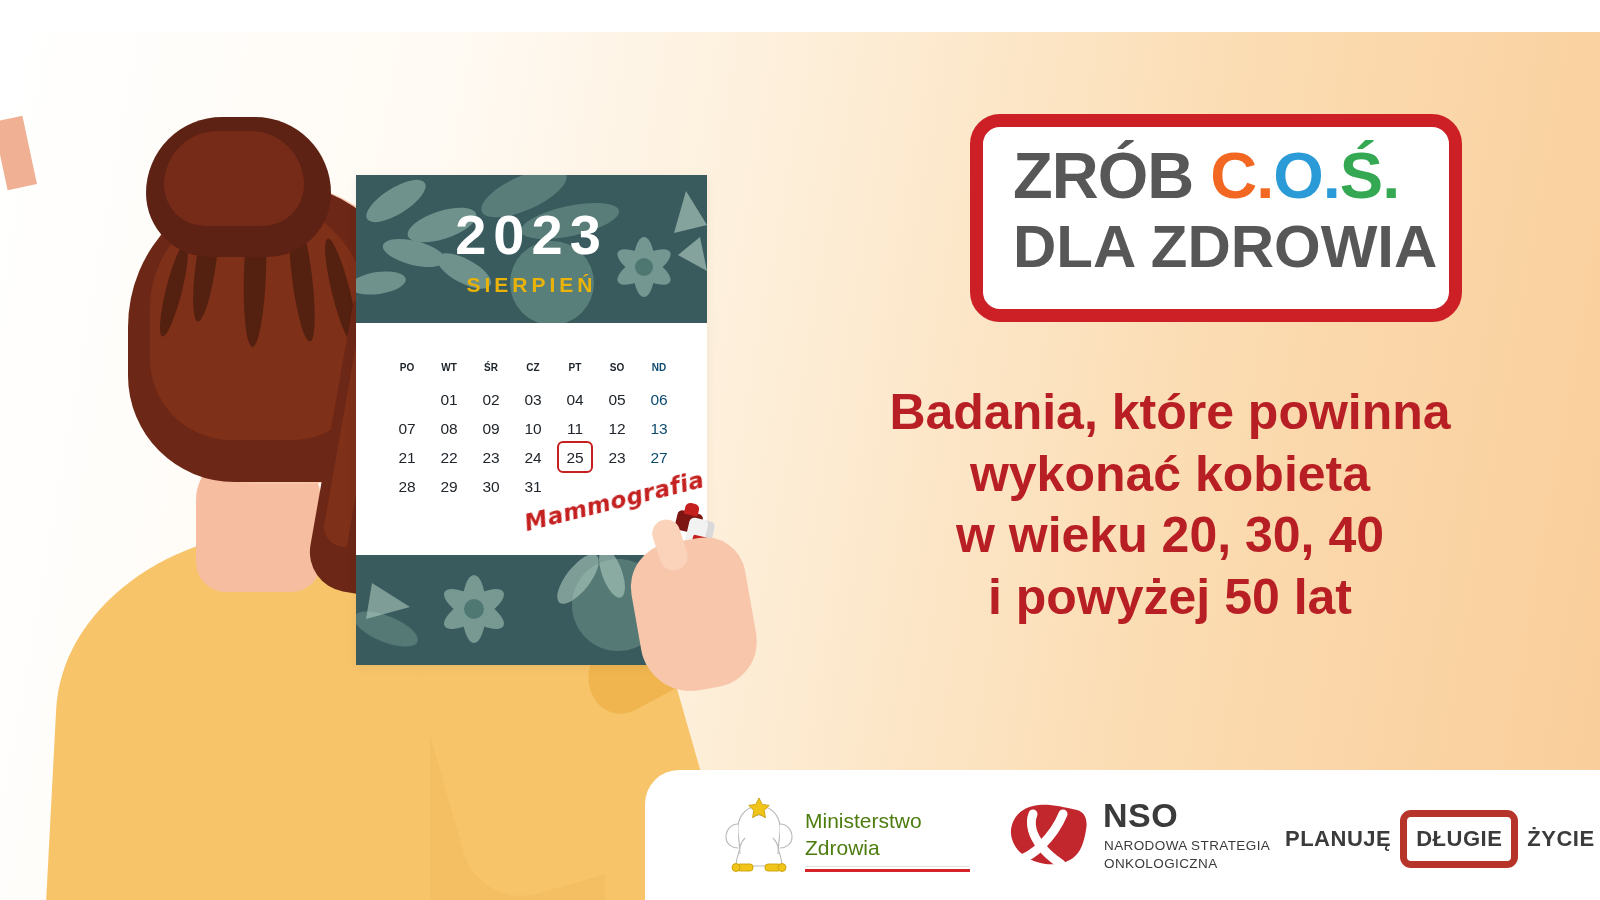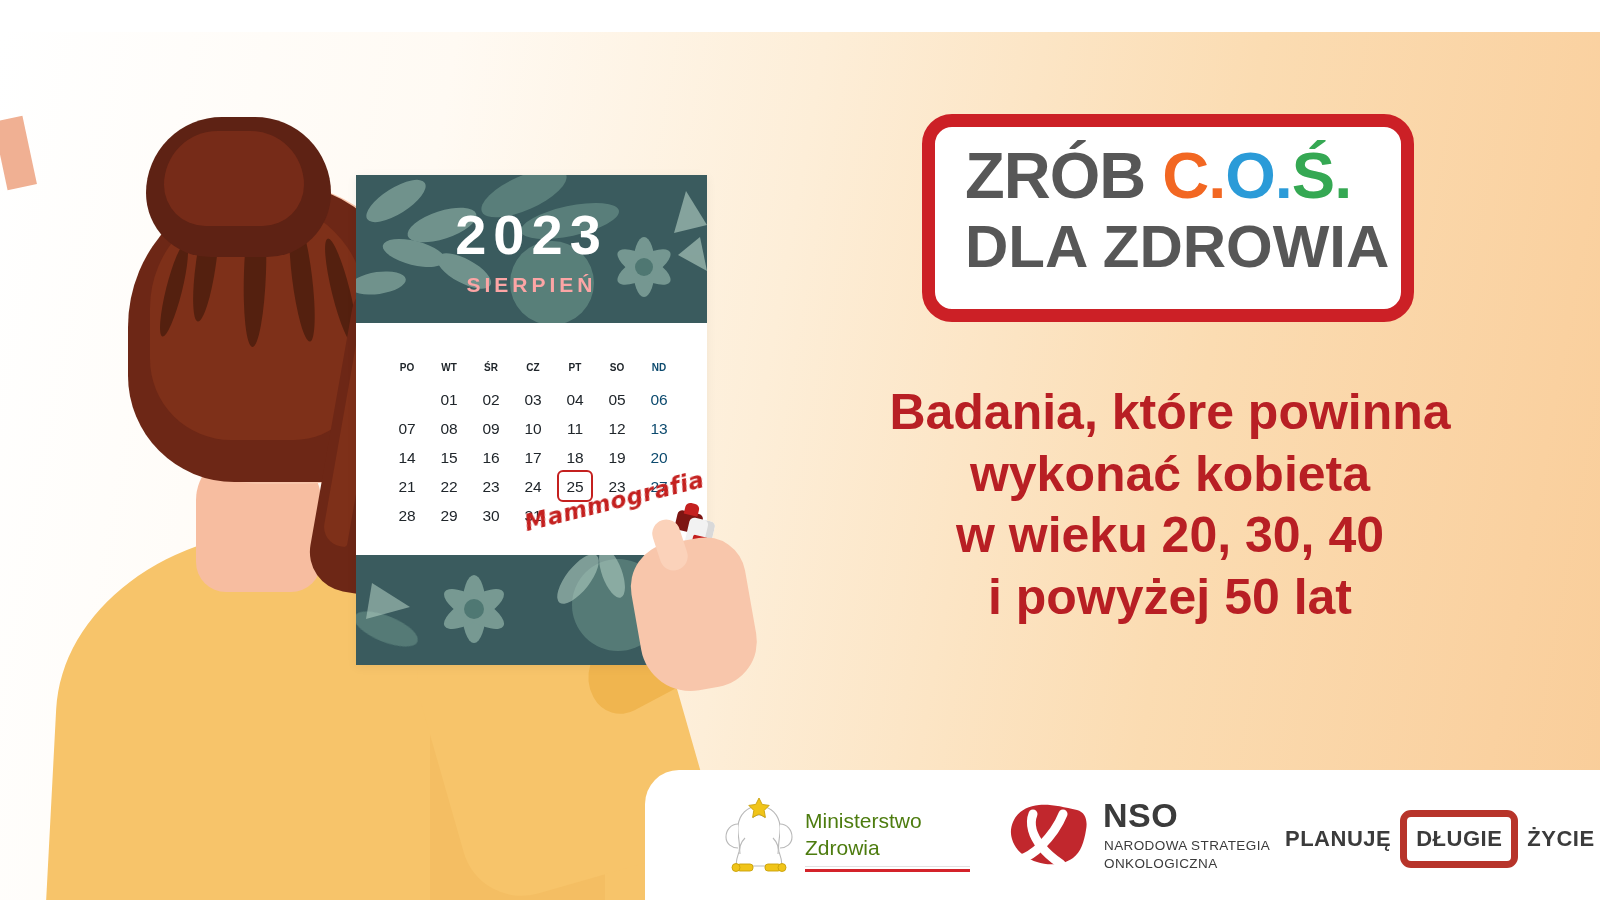--- a/index.html
+++ b/index.html
@@ -133,21 +133,21 @@
     background:#3a5b5e;overflow:hidden;
   }
   .cal-head svg,.cal-foot svg{position:absolute;left:0;top:0;}
   .cal-year{
     position:absolute;left:0;top:32px;width:351px;text-align:center;
     color:#ffffff;font-size:56px;font-weight:bold;letter-spacing:7px;
     line-height:1;z-index:3;
   }
   .cal-month{
     position:absolute;left:0;top:98px;width:351px;text-align:center;
-    color:#fca5a5;font-size:21px;font-weight:bold;letter-spacing:4px;z-index:3;
+    color:#eab308;font-size:21px;font-weight:bold;letter-spacing:4px;z-index:3;
   }
   .cal-grid{
     position:absolute;left:30px;top:176px;width:294px;
   }
   .cal-row{display:flex;}
   .cal-cell{
     width:42px;height:29px;line-height:29px;text-align:center;
     font-size:15.5px;color:#20262b;
   }
   .cal-head-cell{font-size:10px;font-weight:bold;color:#20262b;height:34px;line-height:34px;}
@@ -160,21 +160,21 @@
   .mammo{
     position:absolute;left:528px;top:478px;
     font-family:"DejaVu Sans", sans-serif;
     font-size:23px;font-weight:bold;font-style:italic;color:#c4201f;
     transform:rotate(-14deg);transform-origin:left bottom;
     white-space:nowrap;letter-spacing:.5px;z-index:6;
   }
 
   
   .logo-box{
-    position:absolute;left:922px;top:82px;width:492px;height:208px;
+    position:absolute;left:970px;top:82px;width:492px;height:208px;
     border:13px solid #cc2026;border-radius:30px;background:#ffffff;
     box-sizing:border-box;
   }
   .logo-l1{
     position:absolute;left:30px;top:16px;
     font-size:65px;font-weight:bold;letter-spacing:-1px;
     color:#575757;white-space:nowrap;line-height:1;
   }
   .logo-l1 .c{color:#f26722;}
   .logo-l1 .o{color:#2b9bd8;}
@@ -305,29 +305,20 @@
       <div class="cal-row">
         <div class="cal-cell">07</div>
         <div class="cal-cell">08</div>
         <div class="cal-cell">09</div>
         <div class="cal-cell">10</div>
         <div class="cal-cell">11</div>
         <div class="cal-cell">12</div>
         <div class="cal-cell sun">13</div>
       </div>
 
-      <div class="cal-row">
-        <div class="cal-cell">14</div>
-        <div class="cal-cell">15</div>
-        <div class="cal-cell">16</div>
-        <div class="cal-cell">17</div>
-        <div class="cal-cell">18</div>
-        <div class="cal-cell">19</div>
-        <div class="cal-cell sun">20</div>
-      </div>
 
       <div class="cal-row">
         <div class="cal-cell">21</div>
         <div class="cal-cell">22</div>
         <div class="cal-cell">23</div>
         <div class="cal-cell">24</div>
         <div class="cal-cell marked">
           <span class="ring"></span>
           <span>25</span>
         </div>

